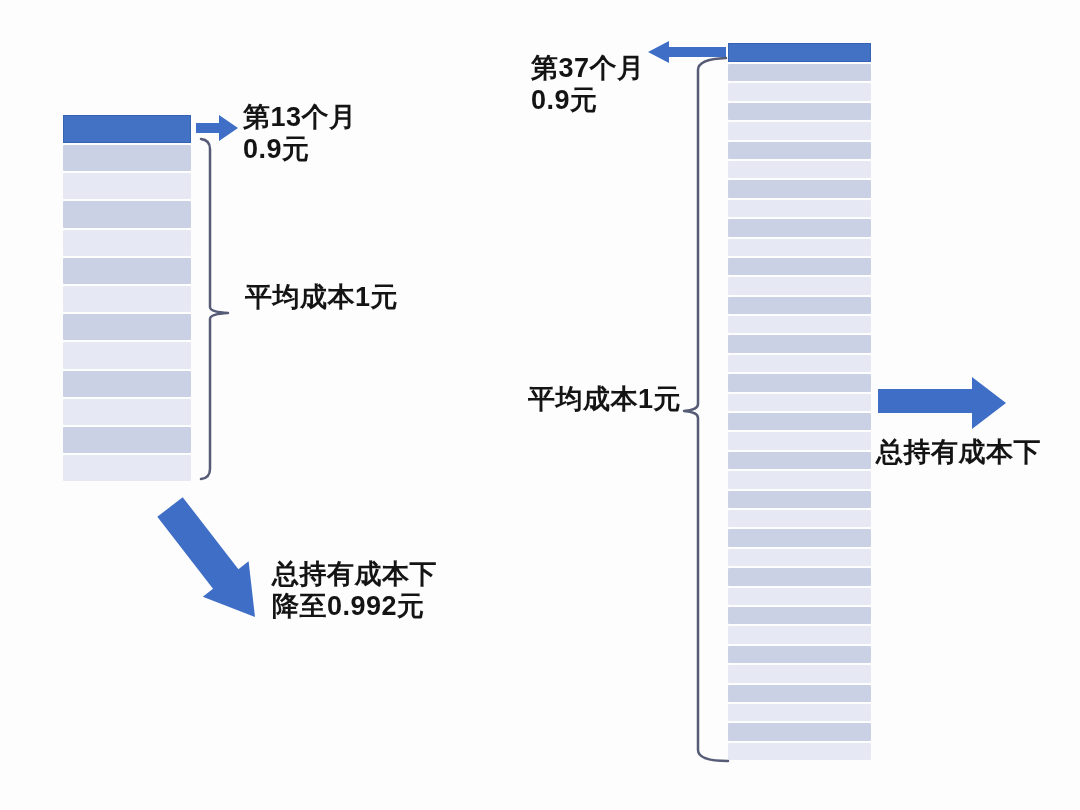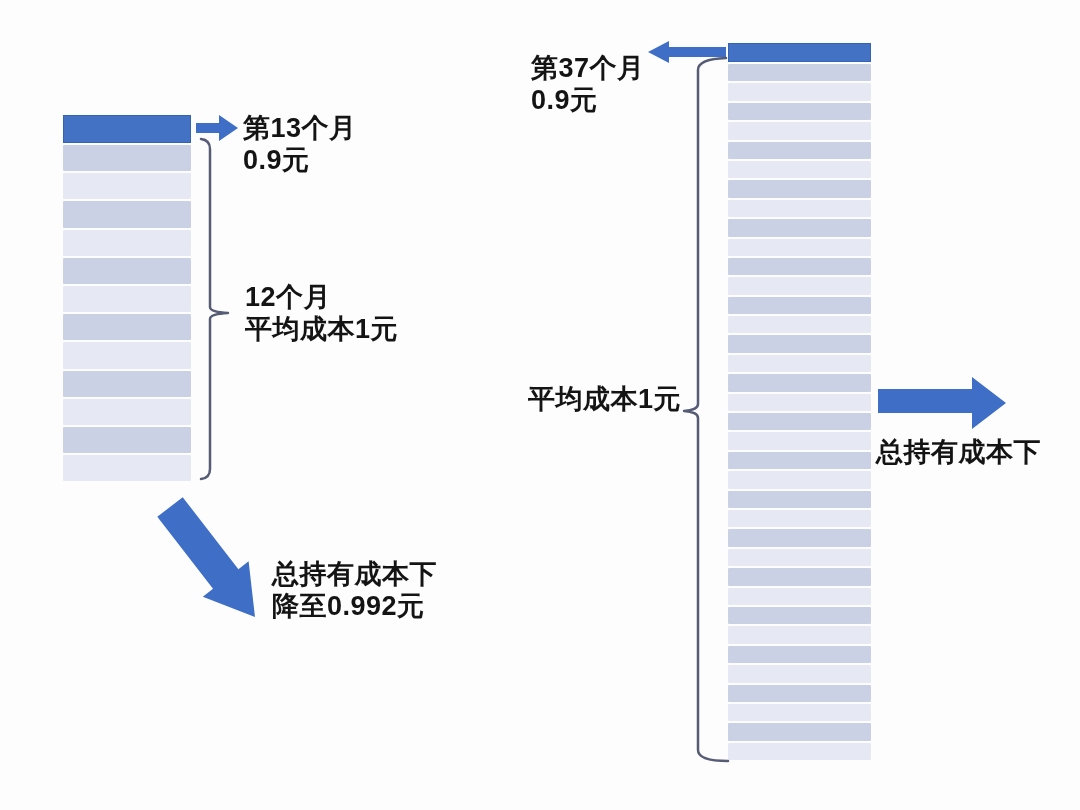--- a/index.html
+++ b/index.html
@@ -38,21 +38,21 @@
   .left-stack .unit{height:26.2px;}
   .right-stack .unit{height:17.4px;}
   .label{
     color:var(--text-color);
     font-weight:700;
     font-size:27px;
     line-height:32px;
     white-space:nowrap;
     letter-spacing:0.5px;
   }
-  .l-peak-label{left:243px;top:112px;}
+  .l-peak-label{left:243px;top:101px;}
   .l-brace-label{left:245px;top:281px;}
   .l-result-label{left:272px;top:558px;}
   .r-peak-label{left:531px;top:16px;margin-top:36px;}
   .r-brace-label{left:528px;top:383px;}
   .r-result-label{left:876px;top:436px;}
   svg{display:block;overflow:visible;}
   .brace-path{
     fill:none;
     stroke:var(--brace-color);
     stroke-width:2.5;
@@ -93,21 +93,20 @@
     <div class="abs label l-peak-label">
       <div>第13个月</div>
       <div>0.9元</div>
     </div>
 
     <svg class="abs" style="left:197px;top:136px;" width="36" height="346" viewBox="0 0 36 346">
       <path class="brace-path" d="M 4 3 Q 13 4 13 13 L 13 171 Q 13 176 31 177 Q 13 178 13 183 L 13 333 Q 13 342 4 343"></path>
     </svg>
 
     <div class="abs label l-brace-label">
-      <div>12个月</div>
       <div>平均成本1元</div>
     </div>
 
     <svg class="abs" style="left:150px;top:492px;" width="112" height="135" viewBox="0 0 112 135">
       <polygon class="arrow-shape" points="7.3,24.8 63,96.8 52.8,104.7 105,125 98.6,69.3 88.4,77.2 32.7,5.2"></polygon>
     </svg>
 
     <div class="abs label l-result-label">
       <div>总持有成本下</div>
       <div>降至0.992元</div>

